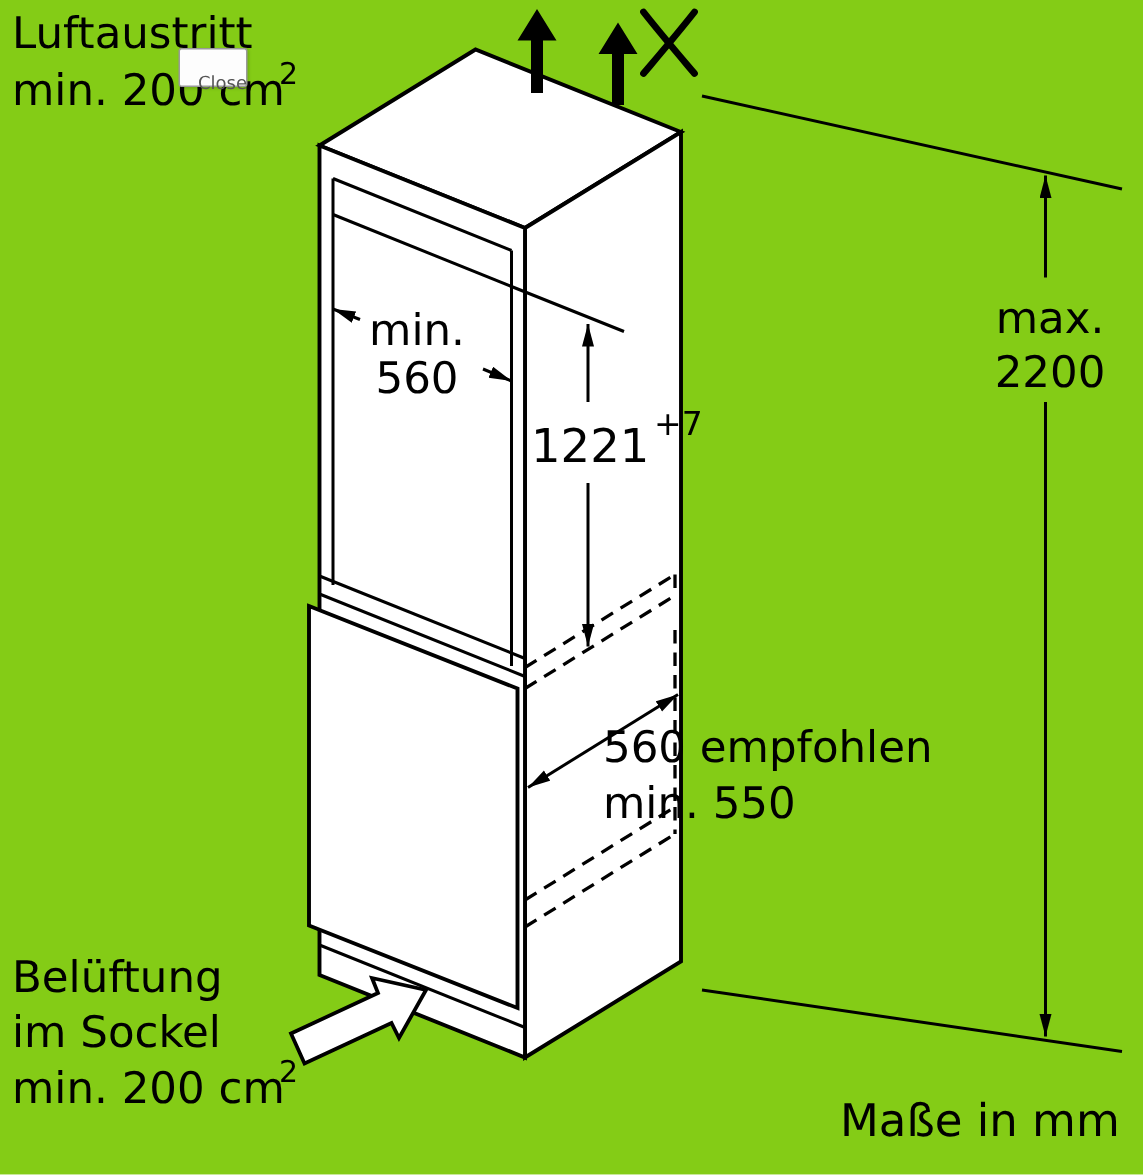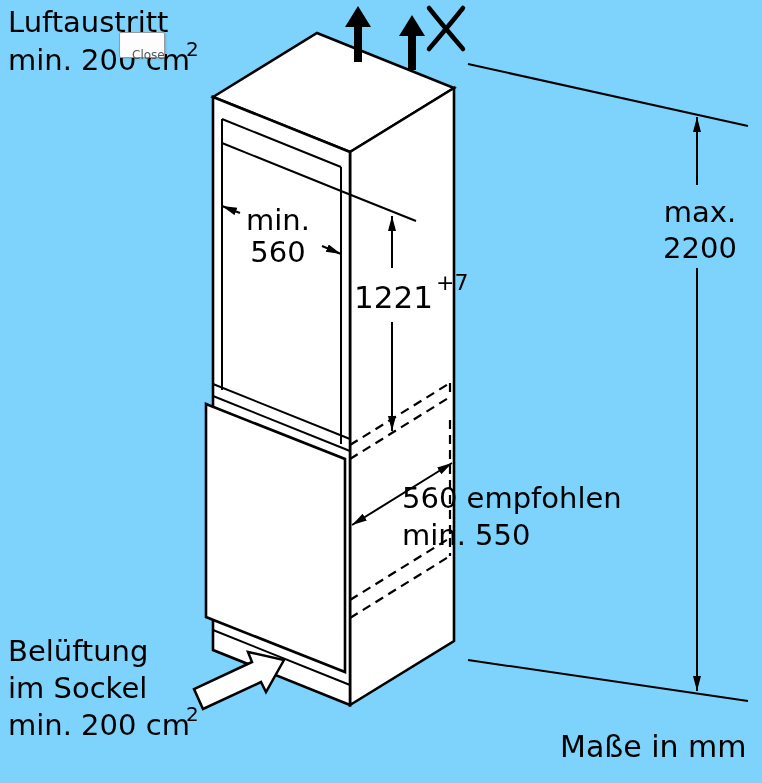--- a/index.html
+++ b/index.html
@@ -1,17 +1,17 @@
 <!DOCTYPE html>
 <html><head>
 <meta charset="utf-8">
 <style>
   html,body{margin:0;padding:0;background:#ffffff;}
   .stage{
-    position:relative;width:762px;height:783px;background:#7dd3fc;
+    position:relative;width:762px;height:783px;background:#84cc16;
     font-family:"DejaVu Sans","Liberation Sans",sans-serif;overflow:hidden;
   }
   .stage svg{position:absolute;left:0;top:0;}
   svg text{fill:#000000;font-family:"DejaVu Sans","Liberation Sans",sans-serif;}
   .lbl{font-size:29px;}
   .lbl-big{font-size:30px;}
   .dim{font-size:31px;}
   .sup{font-size:20px;}
   .sup-dim{font-size:22px;}
   .ln-thin{stroke:#000000;stroke-width:2;fill:none;}

